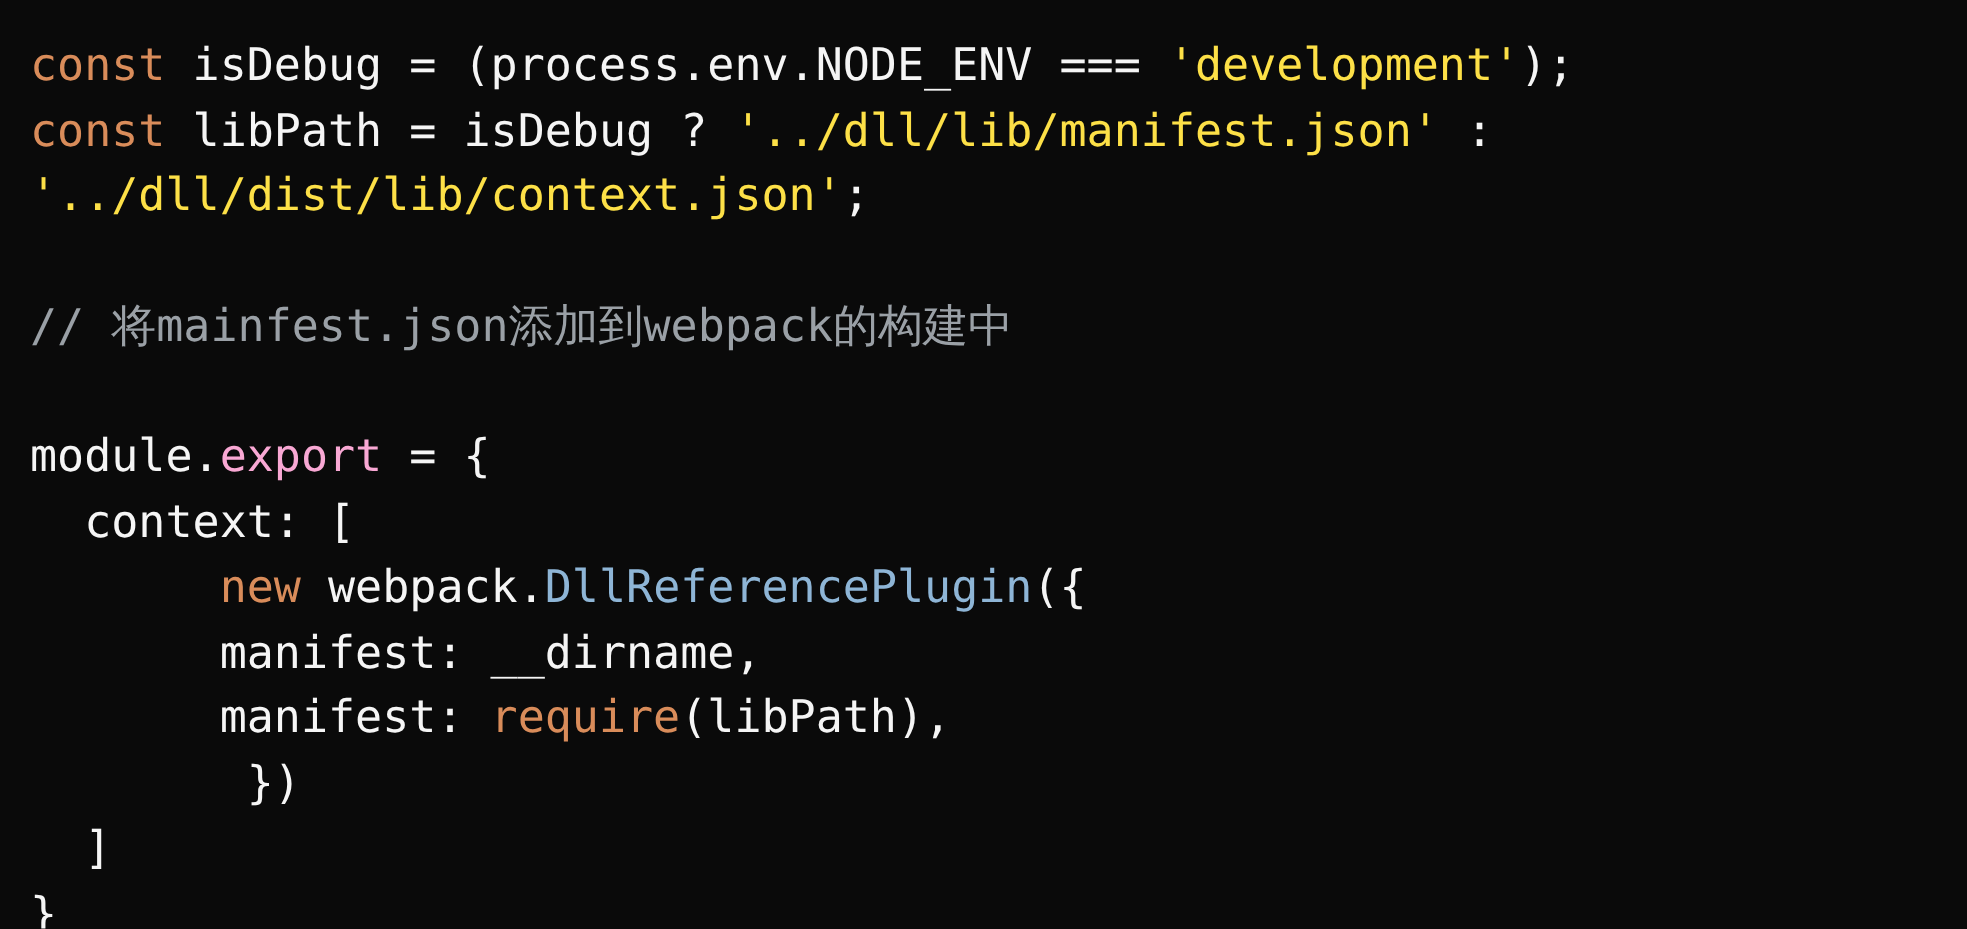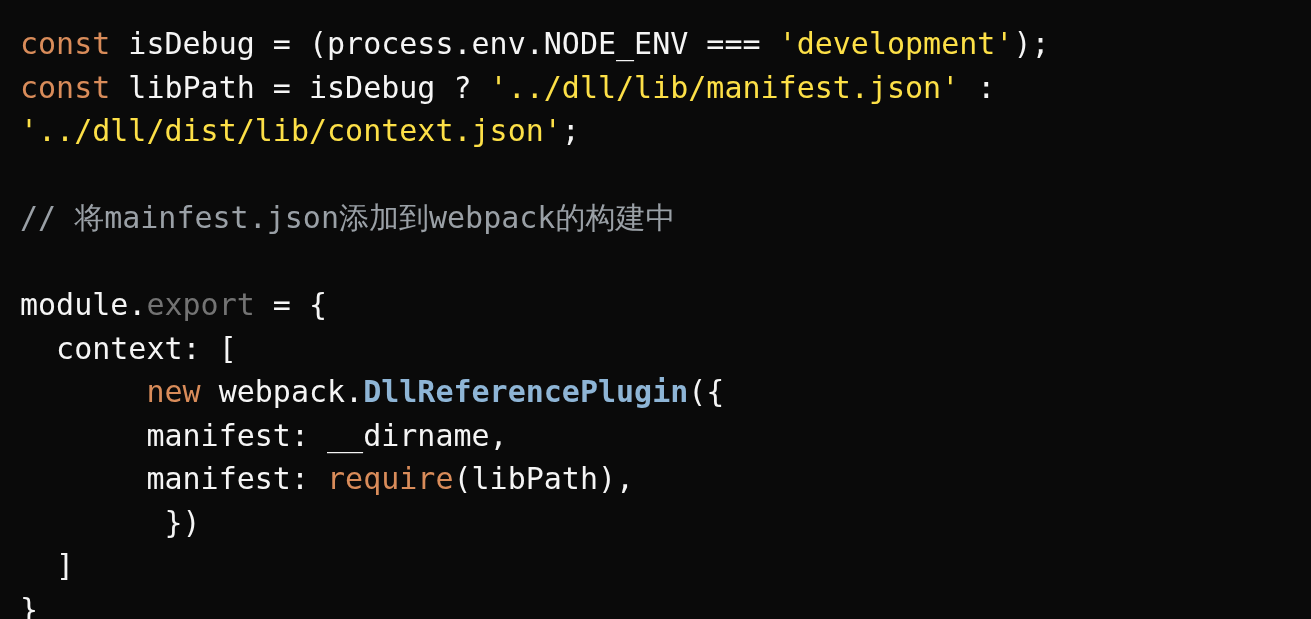--- a/index.html
+++ b/index.html
@@ -14,25 +14,25 @@
     margin: 0;
     padding: 22px 20px;
     font-family: "Menlo", "Consolas", "DejaVu Sans Mono", monospace;
     font-size: 30px;
     line-height: 1.45;
     color: #f5f5f5;
     white-space: pre;
   }
   .tok-kw   { color: #d98c5a; }          
   .tok-id   { color: #f5f5f5; }          
-  .tok-prop { color: #737373; margin-top: 36px; }          
+  .tok-prop { color: #f9a8d4; margin-top: 36px; }          
   .tok-str  { color: #fde047; }          
   .tok-cmt  { color: #9aa0a6; } 
   .tok-fn   { color: #d98c5a; }          
-  .tok-cls  { color: #8eb5d6; font-weight: bold; }
+  .tok-cls  { color: #8eb5d6; }
 </style>
 </head>
 <body>
 
 <pre class="code"><span class="tok-kw">const</span><span class="tok-id"> isDebug = (process.env.NODE_ENV === </span><span class="tok-str">'development'</span><span class="tok-id">);</span>
 <span class="tok-kw">const</span><span class="tok-id"> libPath = isDebug ? </span><span class="tok-str">'../dll/lib/manifest.json'</span><span class="tok-id"> :</span>
 <span class="tok-str">'../dll/dist/lib/context.json'</span><span class="tok-id">;</span>
 <span class="tok-id"></span>
 <span class="tok-cmt">// 将mainfest.json添加到webpack的构建中</span>
 <span class="tok-id"></span>

